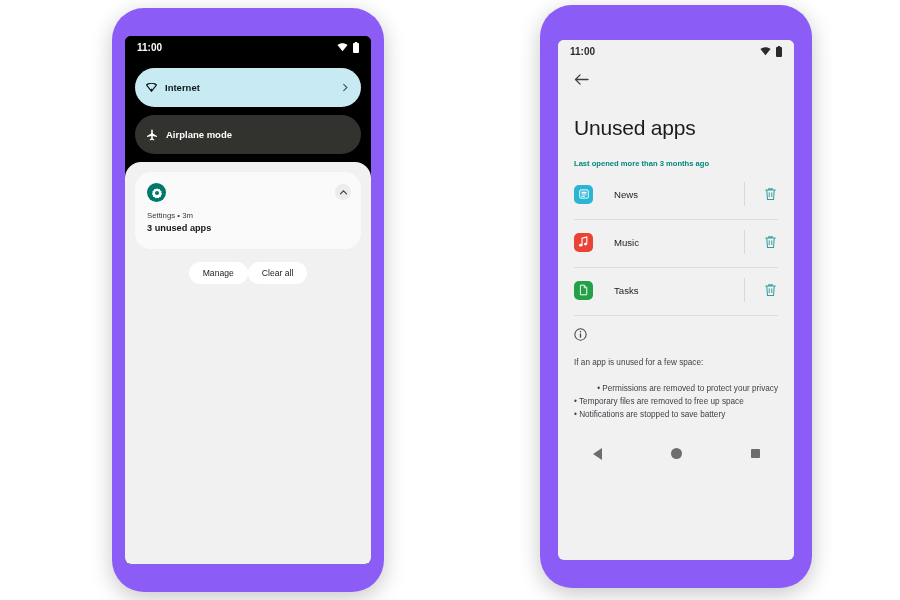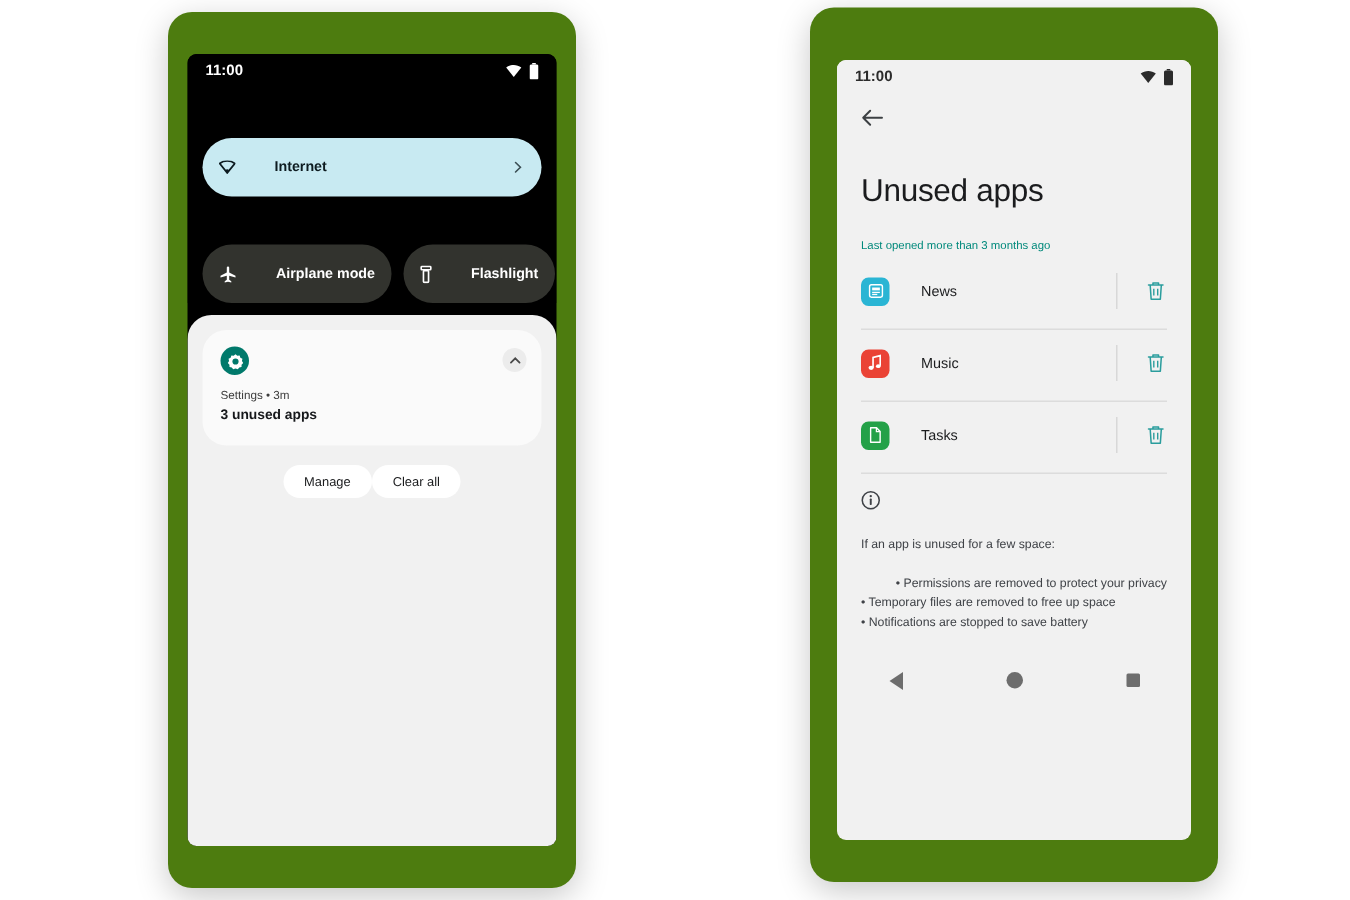--- a/index.html
+++ b/index.html
@@ -5,21 +5,21 @@
   html,body{margin:0;padding:0;}
   body{
     width:900px;height:600px;overflow:hidden;
     background:#ffffff;
     font-family:"Liberation Sans", sans-serif;
     position:relative;
   }
   .stage{position:absolute;inset:0;}
 
   
-  .phone{position:absolute;background:#4d7c0f;border-radius:16px;
+  .phone{position:absolute;background:#8b5cf6;border-radius:32px;
          box-shadow:0 6px 22px rgba(0,0,0,.22);}
   .phone.left{left:112px;top:8px;width:272px;height:584px;}
   .phone.right{left:540px;top:5px;width:272px;height:583px;}
   .screen{position:absolute;overflow:hidden;}
   .phone.left .screen{left:13px;top:28px;width:246px;height:528px;
         border-radius:6px;background:#000;}
   .phone.right .screen{left:18px;top:35px;width:236px;height:520px;
         border-radius:6px;background:#f1f1f1;}
 
   
@@ -29,22 +29,22 @@
   .statusbar.dark{background:#000;color:#fff;}
   .statusbar.light{background:#f1f1f1;color:#2b2b2b;}
   .sb-icons{display:flex;align-items:center;gap:5px;}
   .wifi-ic{width:11px;height:9px;}
   .batt-ic{width:6px;height:11px;}
 
   
   .qs{background:#000;padding:10px 10px 0 10px;}
   .qs-row{display:flex;gap:8px;margin-bottom:8px;}
   .tile{flex:1;height:39px;border-radius:20px;display:flex;
-        align-items:center;padding:0 11px;box-sizing:border-box;gap:26px;
-        font-size:9.5px;font-weight:bold;margin-top:24px;}
+        align-items:center;padding:0 11px;box-sizing:border-box;gap:8px;
+        font-size:9.5px;font-weight:bold;}
   .tile.on{background:#c8eaf2;color:#0d1b20;}
   .tile.off{background:#32332e;color:#ffffff;}
   .tile .lbl{flex:1;white-space:nowrap;}
   .tile svg{flex:none;}
   .chev-r{width:9px;height:9px;opacity:.75;}
 
   
   .shade{background:#f1f1f1;border-radius:16px 16px 0 0;
          padding:10px 10px 0 10px;min-height:330px;box-sizing:border-box;}
   .notif{background:#fafafa;border-radius:16px;padding:11px 12px 13px 12px;
@@ -62,21 +62,21 @@
   .notif-actions{display:flex;justify-content:center;
                  padding:13px 12px 0 12px;}
   .pill{background:#ffffff;border-radius:14px;padding:6px 14px;
         font-size:8.6px;color:#1b1c1e;font-weight:500;}
 
   
   .detail{padding:0 16px;background:#f1f1f1;}
   .backrow{padding:10px 0 4px 0;}
   .page-title{font-size:21px;color:#1b1c1e;font-weight:normal;
               margin:22px 0 0 0;letter-spacing:-.2px;}
-  .sub{font-size:7.6px;color:#00897b;font-weight:normal;margin:19px 0 4px 0;}
+  .sub{font-size:7.6px;color:#00897b;font-weight:bold;margin:19px 0 4px 0;}
   .app-row{display:flex;align-items:center;height:44px;}
   .app-ic{width:19px;height:19px;border-radius:5px;flex:none;
           display:flex;align-items:center;justify-content:center;}
   .app-name{font-size:9.6px;color:#1b1c1e;margin-left:21px;flex:1;}
   .divider-v{width:1px;height:24px;background:#d8d8d8;margin-right:17px;}
   .trash-btn{width:16px;height:16px;display:flex;align-items:center;
              justify-content:center;flex:none;}
   .hr{height:1px;background:#dcdcdc;margin:3px 0 0 0;}
   .info{padding-top:11px;}
   .info-ic{margin-bottom:11px;}
@@ -132,27 +132,20 @@
         </div>
 
         <div class="qs-row">
           <div class="tile off">
             <svg width="12" height="12" viewBox="0 0 12 12">
               <path d="M6 0.6c.5 0 .8.4.8.9v3.1l4.2 2.3v1.1L6.8 6.9v2.6l1.4 1v.9L6 10.8l-2.2.6v-.9l1.4-1V6.9L1 8v-1.1l4.2-2.3V1.5c0-.5.3-.9.8-.9z" fill="#fff"></path>
             </svg>
             <span class="lbl">Airplane mode</span>
           </div>
 
-          <div class="tile off">
-            <svg width="8" height="12" viewBox="0 0 8 12">
-              <rect x="0.8" y="0.6" width="6.4" height="2.2" rx=".5" fill="none" stroke="#fff" stroke-width="1.1"></rect>
-              <rect x="2.3" y="3.4" width="3.4" height="7.8" rx=".6" fill="none" stroke="#fff" stroke-width="1.1"></rect>
-            </svg>
-            <span class="lbl">Flashlight</span>
-          </div>
         </div>
       </div>
 
       <div class="shade">
         <div class="notif">
           <div class="notif-head">
             <div class="gear-badge">
               <svg width="12" height="12" viewBox="0 0 14 14">
                 <path d="M7 1.4 8.4 2.6 10.2 2.3 10.8 4 12.4 4.9 12 6.7 13 8.2 11.7 9.5 11.7 11.3 9.9 11.6 8.8 13 7 12.5 5.2 13 4.1 11.6 2.3 11.3 2.3 9.5 1 8.2 2 6.7 1.6 4.9 3.2 4 3.8 2.3 5.6 2.6z" fill="#fff"></path>
                 <circle cx="7" cy="7" r="2.4" fill="#00796b"></circle>

